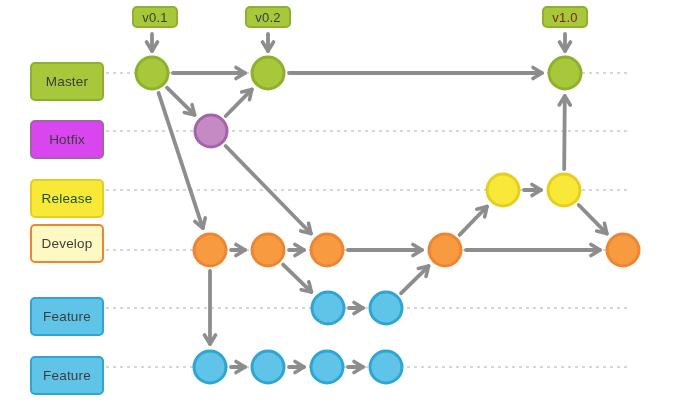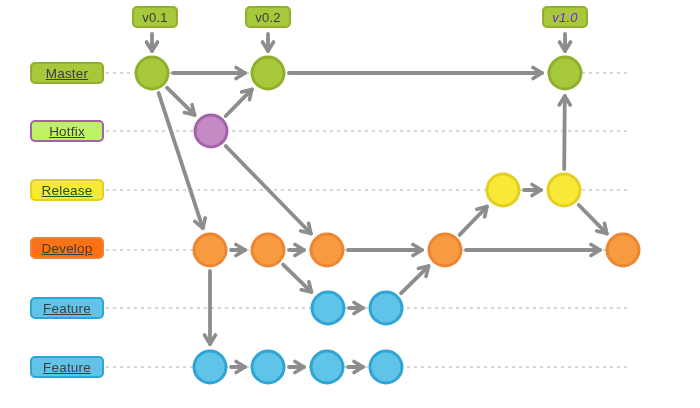--- a/index.html
+++ b/index.html
@@ -15,21 +15,21 @@
     position:absolute;
     box-sizing:border-box;
     display:flex;align-items:center;justify-content:center;
     border-radius:5px;
     border:2px solid transparent;
     font-size:13.5px;
     color:#3d3d3d;
     letter-spacing:0.2px;
     user-select:none;
   }
-  .branch-pill{left:30px;width:74px;height:22px;text-decoration:underline;}
+  .branch-pill{left:30px;width:74px;height:39px;}
   .tag-pill{top:6px;width:46px;height:22px;font-size:13px;}
 </style>
 </head>
 <body>
 
 <div id="stage">
   <svg id="diagram-svg" width="700" height="408" viewBox="0 0 700 408">
       <defs>
         <marker id="ah" markerUnits="userSpaceOnUse" markerWidth="20" markerHeight="20" refX="12" refY="8" orient="auto">
           <path d="M3,2.5 L12,8 L3,13.5" fill="none" stroke="#8d8d8d" stroke-width="3.6" stroke-linecap="round" stroke-linejoin="round"></path>
@@ -78,22 +78,22 @@
       <circle cx="623" cy="250" r="16" fill="#f79a40" stroke="#ed8533" stroke-width="3"></circle>
       <circle cx="328" cy="308" r="16" fill="#5fc4e8" stroke="#2fa5d3" stroke-width="3"></circle>
       <circle cx="386" cy="308" r="16" fill="#5fc4e8" stroke="#2fa5d3" stroke-width="3"></circle>
       <circle cx="210" cy="367" r="16" fill="#5fc4e8" stroke="#2fa5d3" stroke-width="3"></circle>
       <circle cx="268" cy="367" r="16" fill="#5fc4e8" stroke="#2fa5d3" stroke-width="3"></circle>
       <circle cx="327" cy="367" r="16" fill="#5fc4e8" stroke="#2fa5d3" stroke-width="3"></circle>
       <circle cx="386" cy="367" r="16" fill="#5fc4e8" stroke="#2fa5d3" stroke-width="3"></circle>
     </svg>
   <div id="labels-layer">
       <div class="pill branch-pill" style="top: 62px; background: rgb(167, 200, 59); border-color: rgb(143, 176, 44); color: rgb(61, 61, 61);">Master</div>
-      <div class="pill branch-pill" style="top: 120px; background: #bef264; border-color: rgb(162, 99, 168); color: rgb(61, 61, 61);">Hotfix</div>
+      <div class="pill branch-pill" style="top: 120px; background: #d946ef; border-color: rgb(162, 99, 168); color: rgb(61, 61, 61);">Hotfix</div>
       <div class="pill branch-pill" style="top: 179px; background: rgb(248, 232, 56); border-color: rgb(228, 207, 32); color: #14532d;">Release</div>
-      <div class="pill branch-pill" style="top: 237px; background: #f97316; border-color: rgb(237, 133, 51); color: rgb(61, 61, 61);">Develop</div>
+      <div class="pill branch-pill" style="top: 224px; background: #fef9c3; border-color: rgb(237, 133, 51); color: rgb(61, 61, 61);">Develop</div>
       <div class="pill branch-pill" style="top: 297px; background: rgb(95, 196, 232); border-color: rgb(47, 165, 211); color: rgb(61, 61, 61);">Feature</div>
       <div class="pill branch-pill" style="top: 356px; background: rgb(95, 196, 232); border-color: rgb(47, 165, 211); color: rgb(61, 61, 61);">Feature</div>
       <div class="pill tag-pill" style="left: 132px; background: rgb(167, 200, 59); border-color: rgb(143, 176, 44); color: rgb(61, 61, 61);">v0.1</div>
       <div class="pill tag-pill" style="left: 245px; background: rgb(167, 200, 59); border-color: rgb(143, 176, 44); color: rgb(61, 61, 61);">v0.2</div>
-      <div class="pill tag-pill" style="left: 542px; background: rgb(167, 200, 59); border-color: rgb(143, 176, 44); color: #6d28d9; font-style: italic;">v1.0</div>
+      <div class="pill tag-pill" style="left: 542px; background: rgb(167, 200, 59); border-color: rgb(143, 176, 44); color: #7f1d1d;">v1.0</div>
     </div>
 </div>
 
 </body></html>

